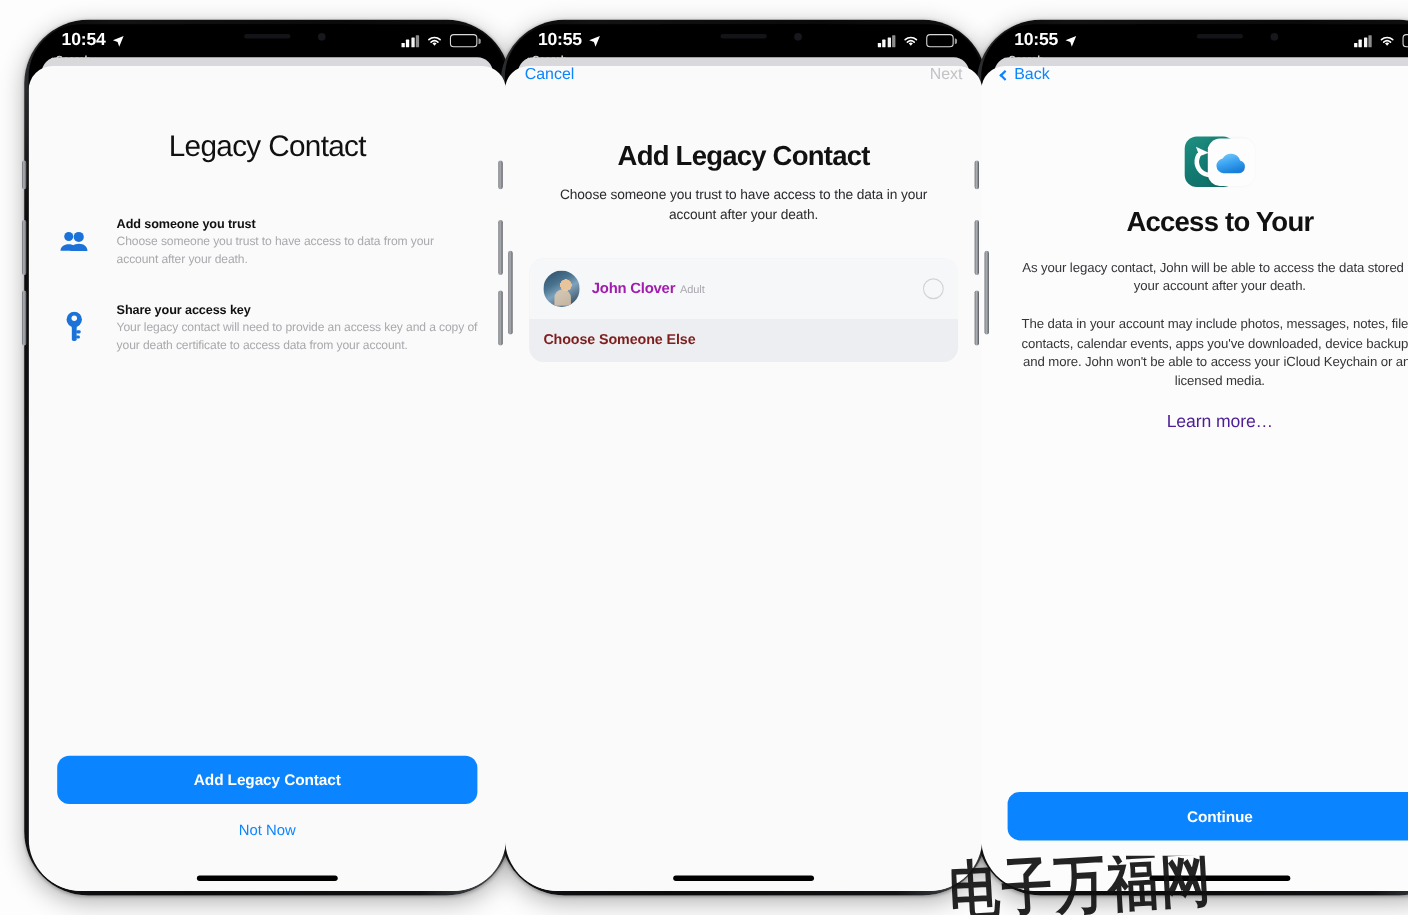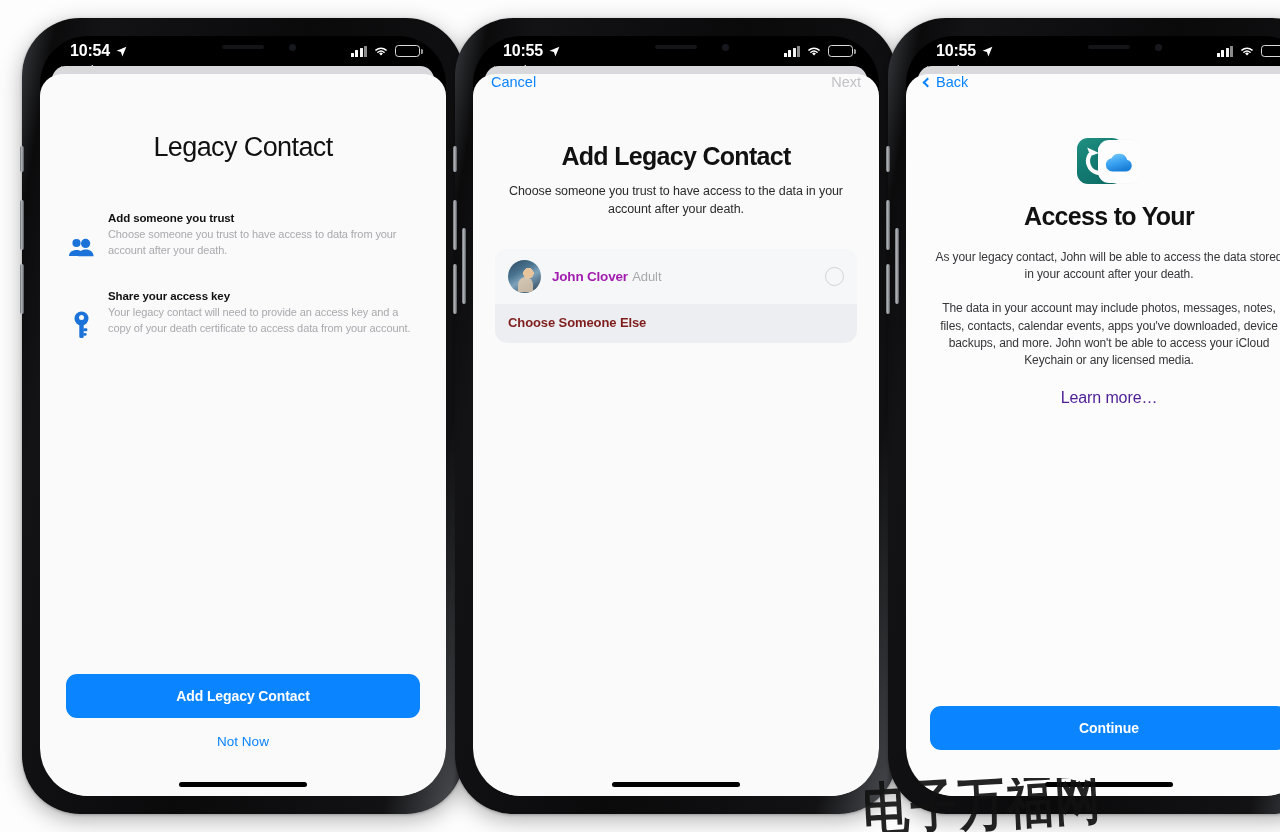--- a/index.html
+++ b/index.html
@@ -21,21 +21,21 @@
 
   
   .phone {
     position: absolute;
     top: 18px;
     width: 442px;
     height: 796px;
     border-radius: 58px;
     background: linear-gradient(100deg,#3a3c40 0%,#0b0b0c 6%,#131316 14%,#0a0a0b 50%,#121214 86%,#46484c 97%,#1b1c1e 100%);
     box-shadow: 0 6px 22px rgba(0,0,0,0.30), 0 1px 3px rgba(0,0,0,0.25);
-    padding: 18px;
+    padding: 4px;
   }
   .phone-1 { left: 22px; }
   .phone-2 { left: 455px; }
   .phone-3 { left: 888px; }
 
   .phone-inner {
     position: relative;
     width: 100%;
     height: 100%;
     border-radius: 48px;
@@ -192,21 +192,21 @@
   }
   .s1-title {
     margin-top: 58px;
     text-align: center;
     font-size: 27px;
     font-weight: 400;
     letter-spacing: -0.6px;
     color: #111;
   }
   .features { margin-top: 48px; display: flex; flex-direction: column; gap: 30px; }
-  .feature { display: flex; gap: 12px; align-items: flex-end; }
+  .feature { display: flex; gap: 24px; align-items: flex-start; }
   .feature-icon {
     flex: none;
     width: 30px; height: 34px;
     display: flex; align-items: center; justify-content: center;
     padding-top: 10px;
   }
   .feature-txt { flex: 1; padding-top: 1px; }
   .feature-h {
     font-size: 11.5px; font-weight: 700; color: #111;
     letter-spacing: -0.1px;
@@ -283,21 +283,21 @@
     width:45%; height:48%;
     border-radius:50% 50% 0 0;
     background: rgba(230,205,175,.8);
   }
   .contact-info { flex: 1; min-width: 0; }
   .contact-name {
     font-size: 13.5px; font-weight: 700; color: #a21caf;
     letter-spacing: -0.2px;
   }
   .contact-sub {
-    font-size: 13px; color: #a8a8ad; margin-top: 1px;
+    font-size: 10px; color: #a8a8ad; margin-top: 1px;
     letter-spacing: -0.1px;
   }
   .radio {
     width: 19px; height: 19px; border-radius: 50%;
     border: 1.4px solid #d3d4d8;
     flex: none;
   }
   .card-link {
     padding: 11px 13px 13px;
     color: #7f1d1d;

